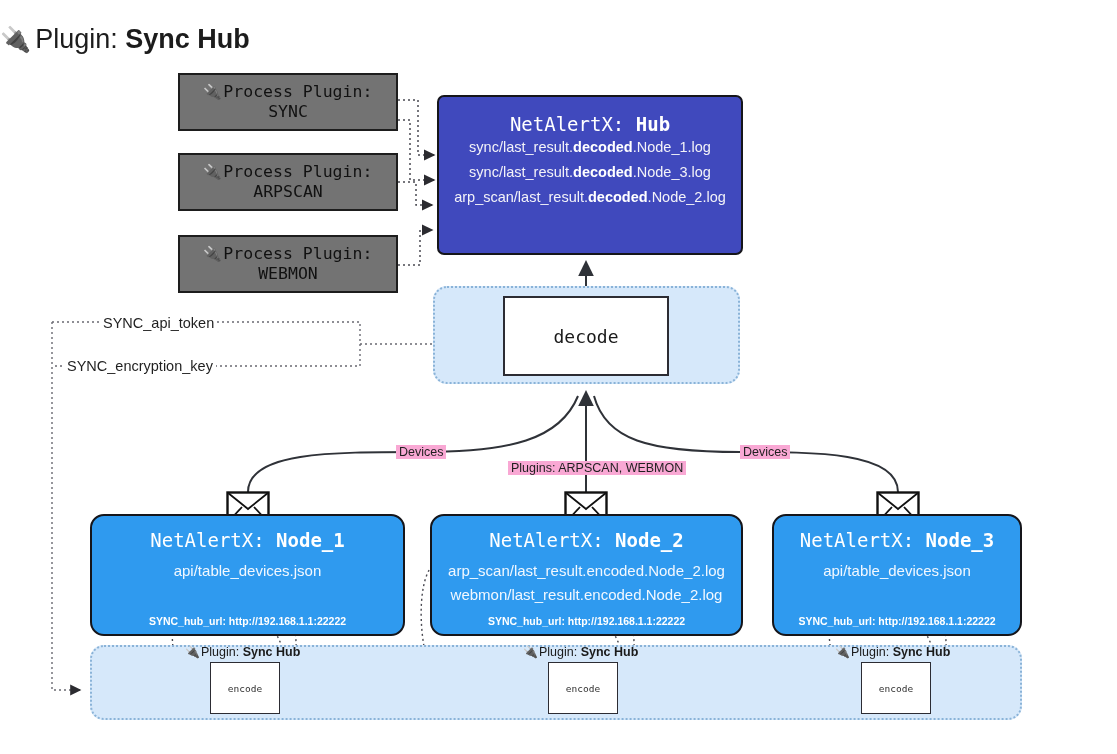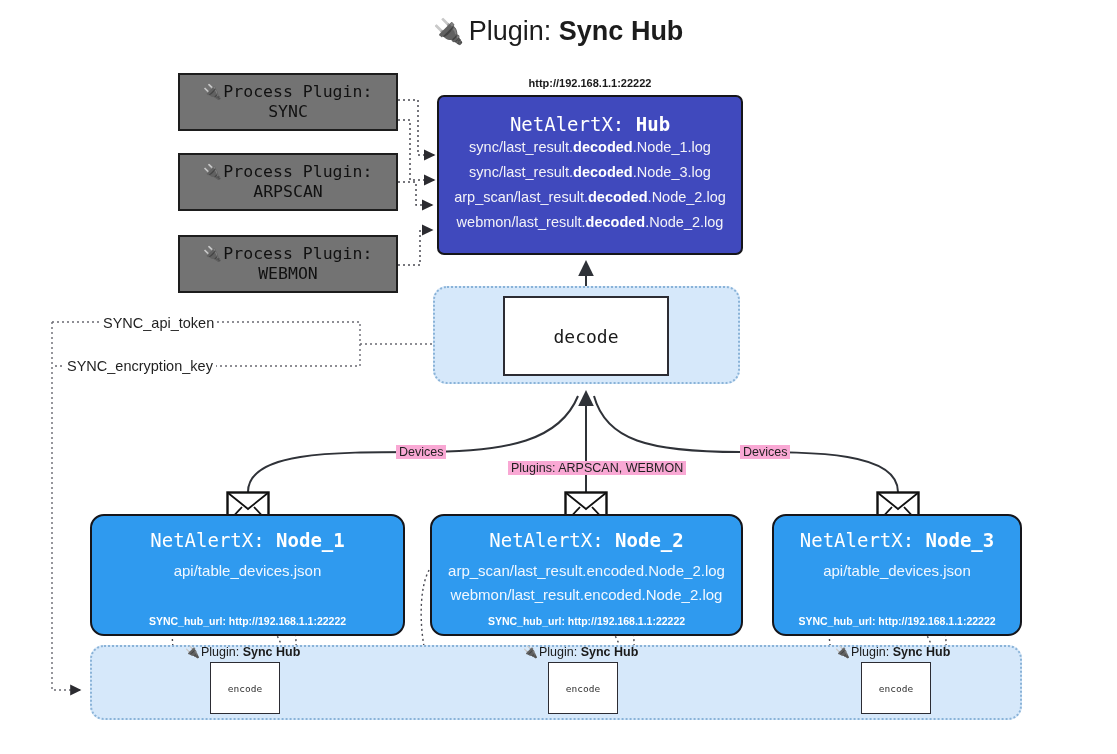--- a/index.html
+++ b/index.html
@@ -19,23 +19,22 @@
     position: absolute;
     left: 0; top: 0;
     width: 1117px;
     height: 754px;
     pointer-events: none;
   }
 
   
   .title {
     position: absolute;
-    left: 0; top: 16px;
+    left: 0; top: 24px;
     width: 1117px;
-    text-align: center;
     font-size: 27px;
     color: #1c1c1c;
     white-space: nowrap;
   }
   .title .plug { font-size: 25px; margin-right: 4px; }
   .title .strong { font-weight: bold; }
 
   
   .proc-box {
     position: absolute;
@@ -271,31 +270,29 @@
   </div>
   <div class="proc-box" style="left:178px; top:153px;">
     <div class="l1"><span class="plug">🔌</span><span>Process Plugin:</span></div>
     <div class="l2">ARPSCAN</div>
   </div>
   <div class="proc-box" style="left:178px; top:235px;">
     <div class="l1"><span class="plug">🔌</span><span>Process Plugin:</span></div>
     <div class="l2">WEBMON</div>
   </div>
 
-  <div class="hub-url">http://192.168.1.1:22222</div>
   <div class="hub">
     <div class="hub-title">
       <span>NetAlertX:</span>
       <span class="strong">Hub</span>
     </div>
     <div class="hub-lines">
       <div class="hub-line"><span>sync/last_result.</span><b>decoded</b><span>.Node_1.log</span></div>
       <div class="hub-line"><span>sync/last_result.</span><b>decoded</b><span>.Node_3.log</span></div>
       <div class="hub-line"><span>arp_scan/last_result.</span><b>decoded</b><span>.Node_2.log</span></div>
-      <div class="hub-line"><span>webmon/last_result.</span><b>decoded</b><span>.Node_2.log</span></div>
     </div>
   </div>
 
   <div class="decode-band"></div>
   <div class="decode-box">decode</div>
 
   <div class="key-label" style="left:100px; top:315px;">SYNC_api_token</div>
   <div class="key-label" style="left:64px; top:358px;">SYNC_encryption_key</div>
 
   <div class="edge-label" style="left:396px; top:445px;">Devices</div>

